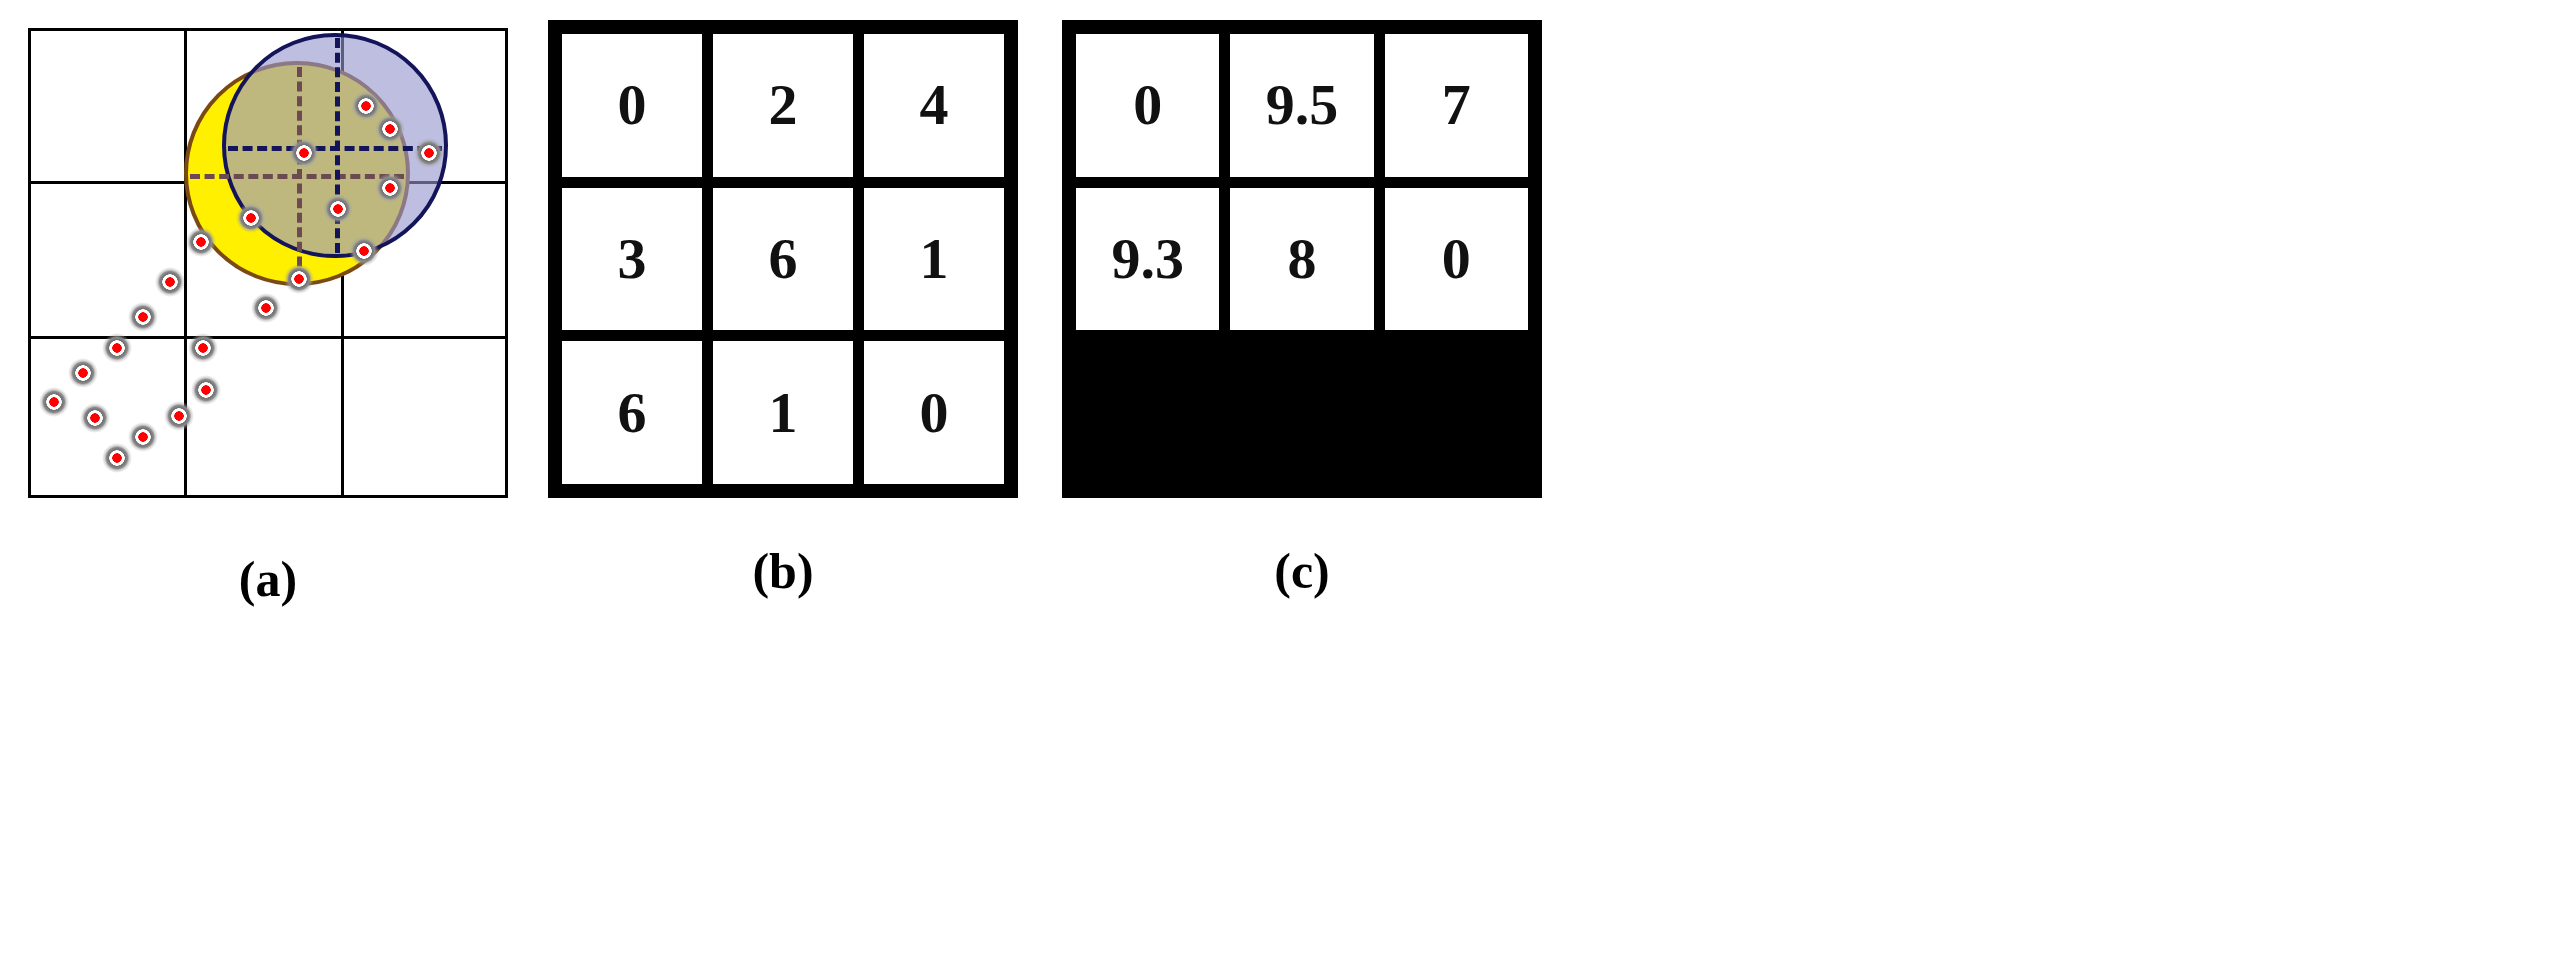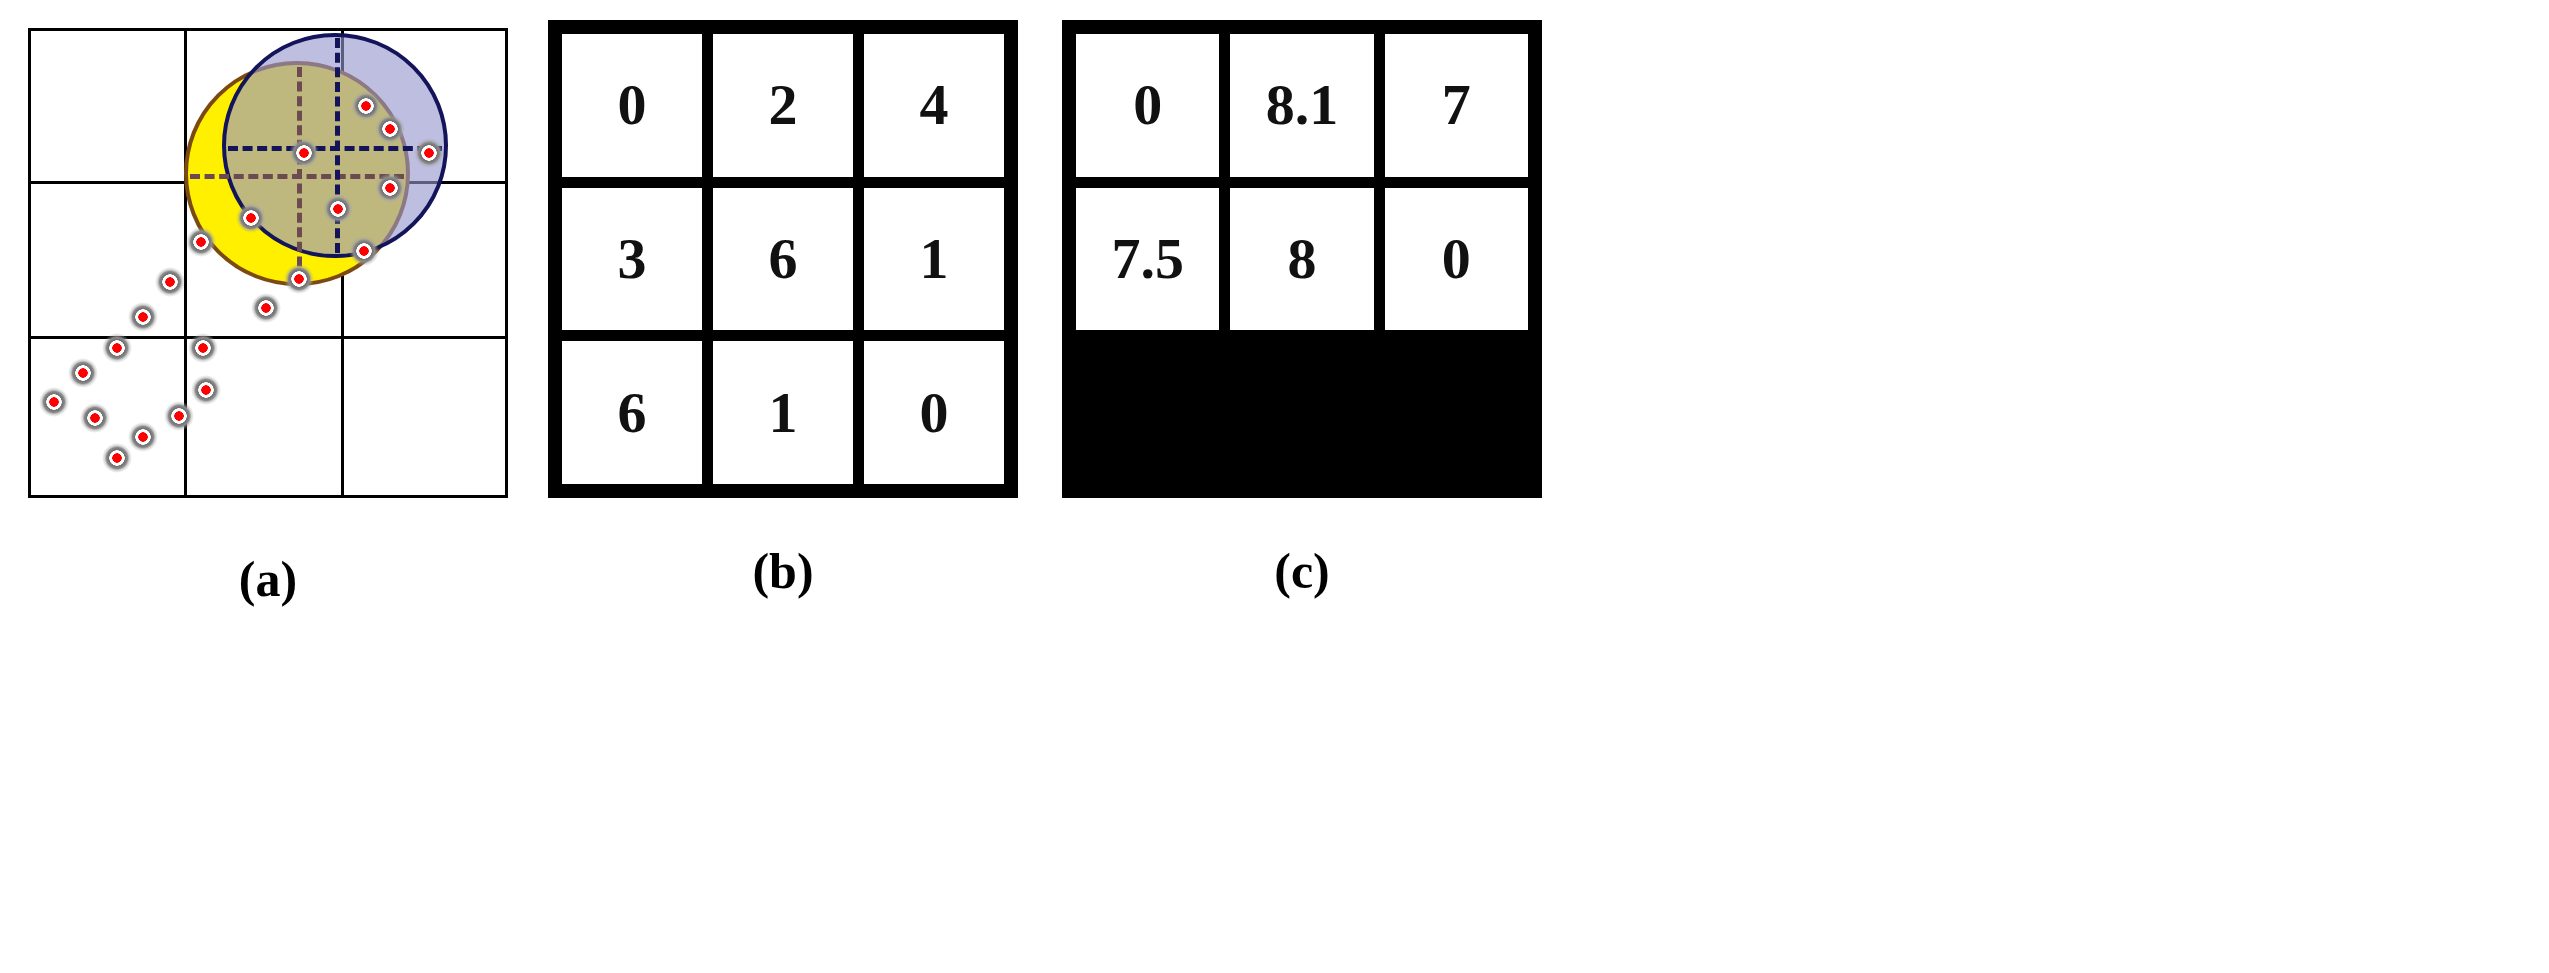--- a/index.html
+++ b/index.html
@@ -161,22 +161,22 @@
         <div class="numcell">6</div>
         <div class="numcell">1</div>
         <div class="numcell">0</div>
       </div>
     <div class="panel-caption" id="cap-b">(b)</div>
   </div>
 
   <div class="panel" id="panel-c">
     <div class="numgrid" id="grid-c">
         <div class="numcell">0</div>
-        <div class="numcell">8.1</div>
+        <div class="numcell">9.5</div>
         <div class="numcell">7</div>
-        <div class="numcell">7.5</div>
+        <div class="numcell">9.3</div>
         <div class="numcell">8</div>
         <div class="numcell">0</div>
       </div>
     <div class="panel-caption" id="cap-c">(c)</div>
   </div>
 
 </div>
 
 </body></html>

